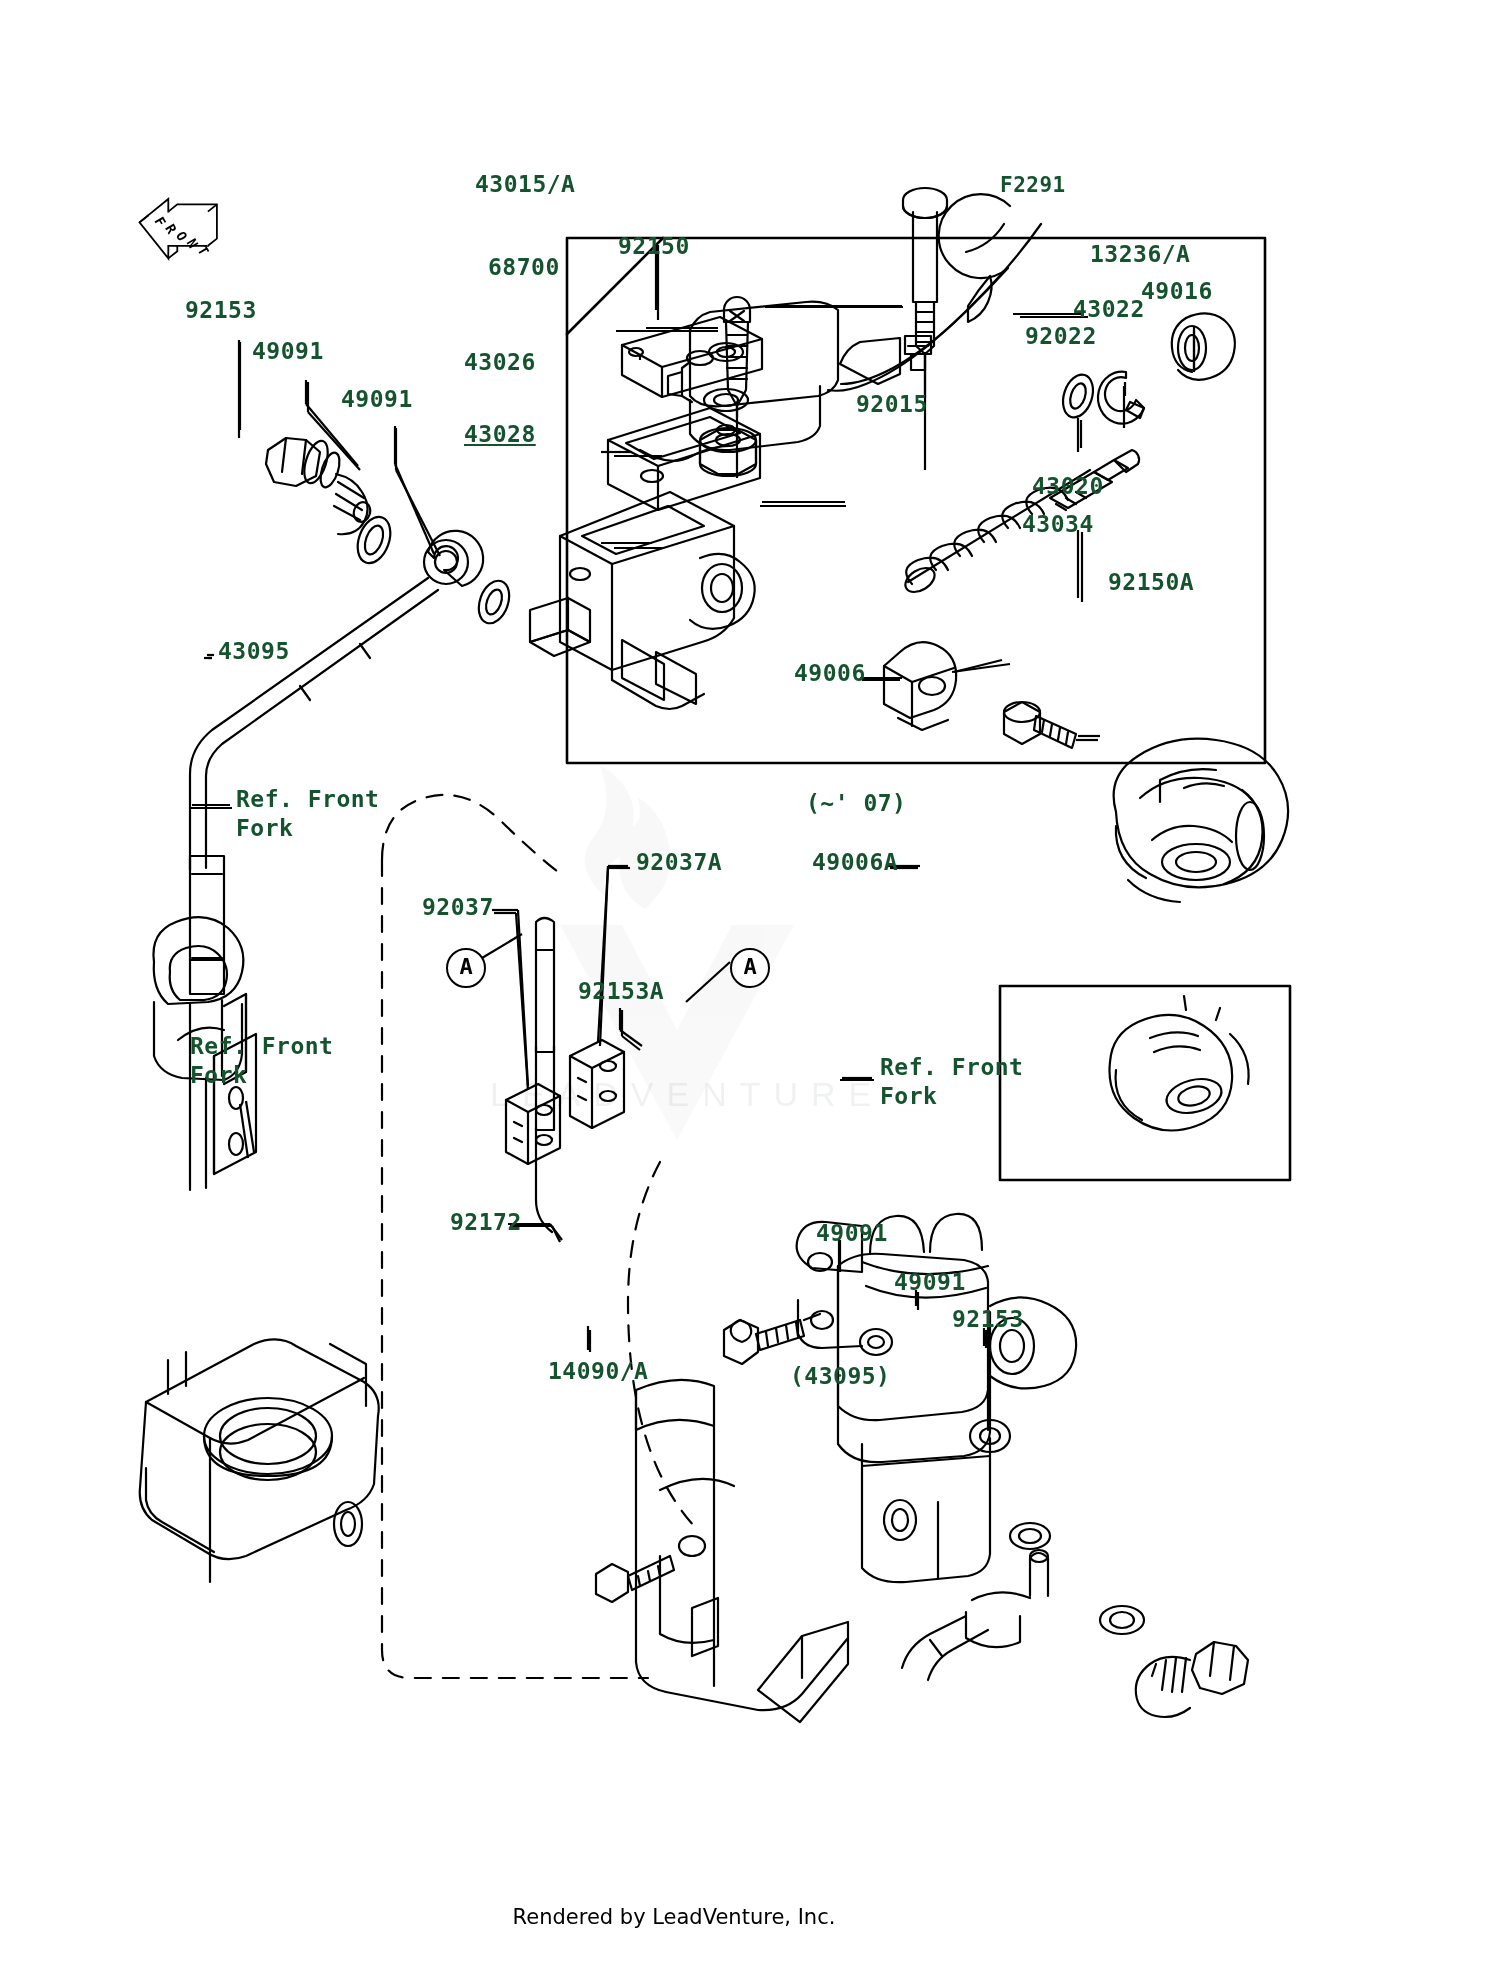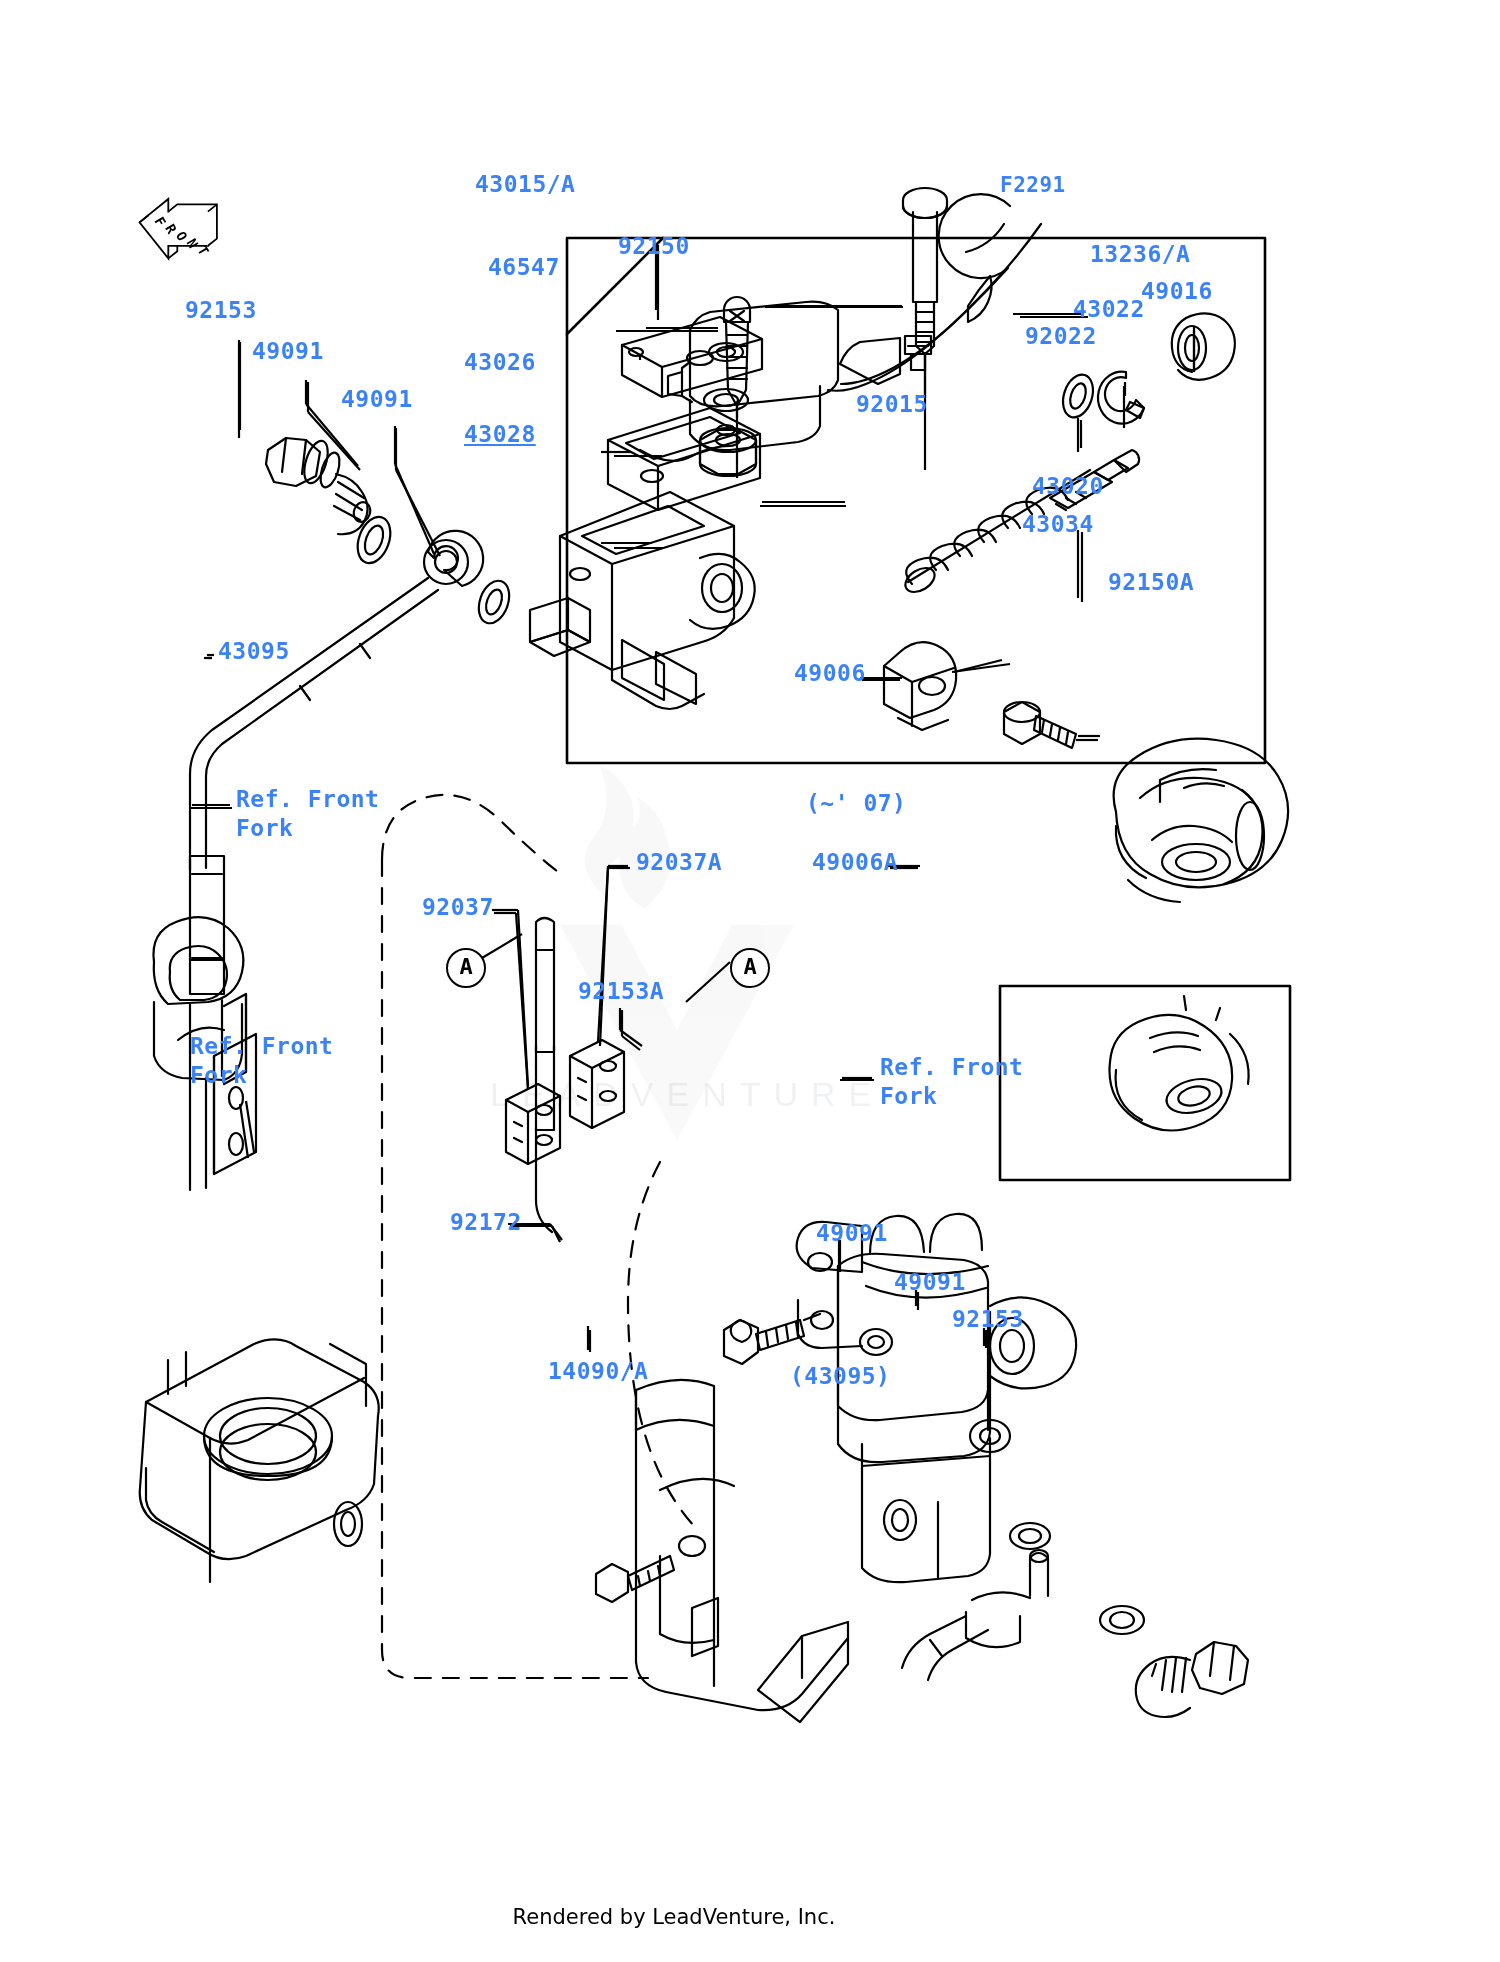--- a/index.html
+++ b/index.html
@@ -23,21 +23,21 @@
   }
   
   .lbl{
     position:absolute;
     font-family:"DejaVu Sans Mono","Liberation Mono",monospace;
     font-weight:bold;
     font-size:23px;
     letter-spacing:.5px;
     white-space:pre;
     line-height:1.25;
-    color:#3b82f6;
+    color:#14532d;
   }
   
   .circA{
     position:absolute;width:36px;height:36px;border:2px solid #000;border-radius:50%;
     font-family:"DejaVu Sans Mono","Liberation Mono",monospace;
     font-weight:bold;font-size:22px;text-align:center;line-height:34px;
     background:#fff;
   }
   svg{position:absolute;left:0;top:0;overflow:visible;}
   .art{position:absolute;left:0;top:0;width:1500px;height:1962px;}
@@ -529,21 +529,21 @@
       <path d="M550 1224 L562 1240"></path>
       <path d="M588 1350 L588 1326"></path>
       <path d="M839 1238 L839 1270"></path>
       <path d="M916 1290 L916 1306"></path>
       <path d="M984 1328 L984 1346"></path>
       <path d="M872 1078 L842 1078"></path>
     </g>
   </svg>
 
   <div class="lbl" style="left:475px;top:170px;">43015/A</div>
-  <div class="lbl" style="left:488px;top:253px;">46547</div>
+  <div class="lbl" style="left:488px;top:253px;">68700</div>
   <div class="lbl" style="left:618px;top:232px;">92150</div>
   <div class="lbl" style="left:1090px;top:240px;">13236/A</div>
   <div class="lbl" style="left:1141px;top:277px;">49016</div>
   <div class="lbl" style="left:1073px;top:295px;">43022</div>
   <div class="lbl" style="left:1025px;top:322px;">92022</div>
   <div class="lbl" style="left:464px;top:348px;">43026</div>
   <div class="lbl" style="left:856px;top:390px;">92015</div>
   <div class="lbl" style="left:464px;top:420px;text-decoration:underline;">43028</div>
   <div class="lbl" style="left:1032px;top:472px;">43020</div>
   <div class="lbl" style="left:1022px;top:510px;">43034</div>

